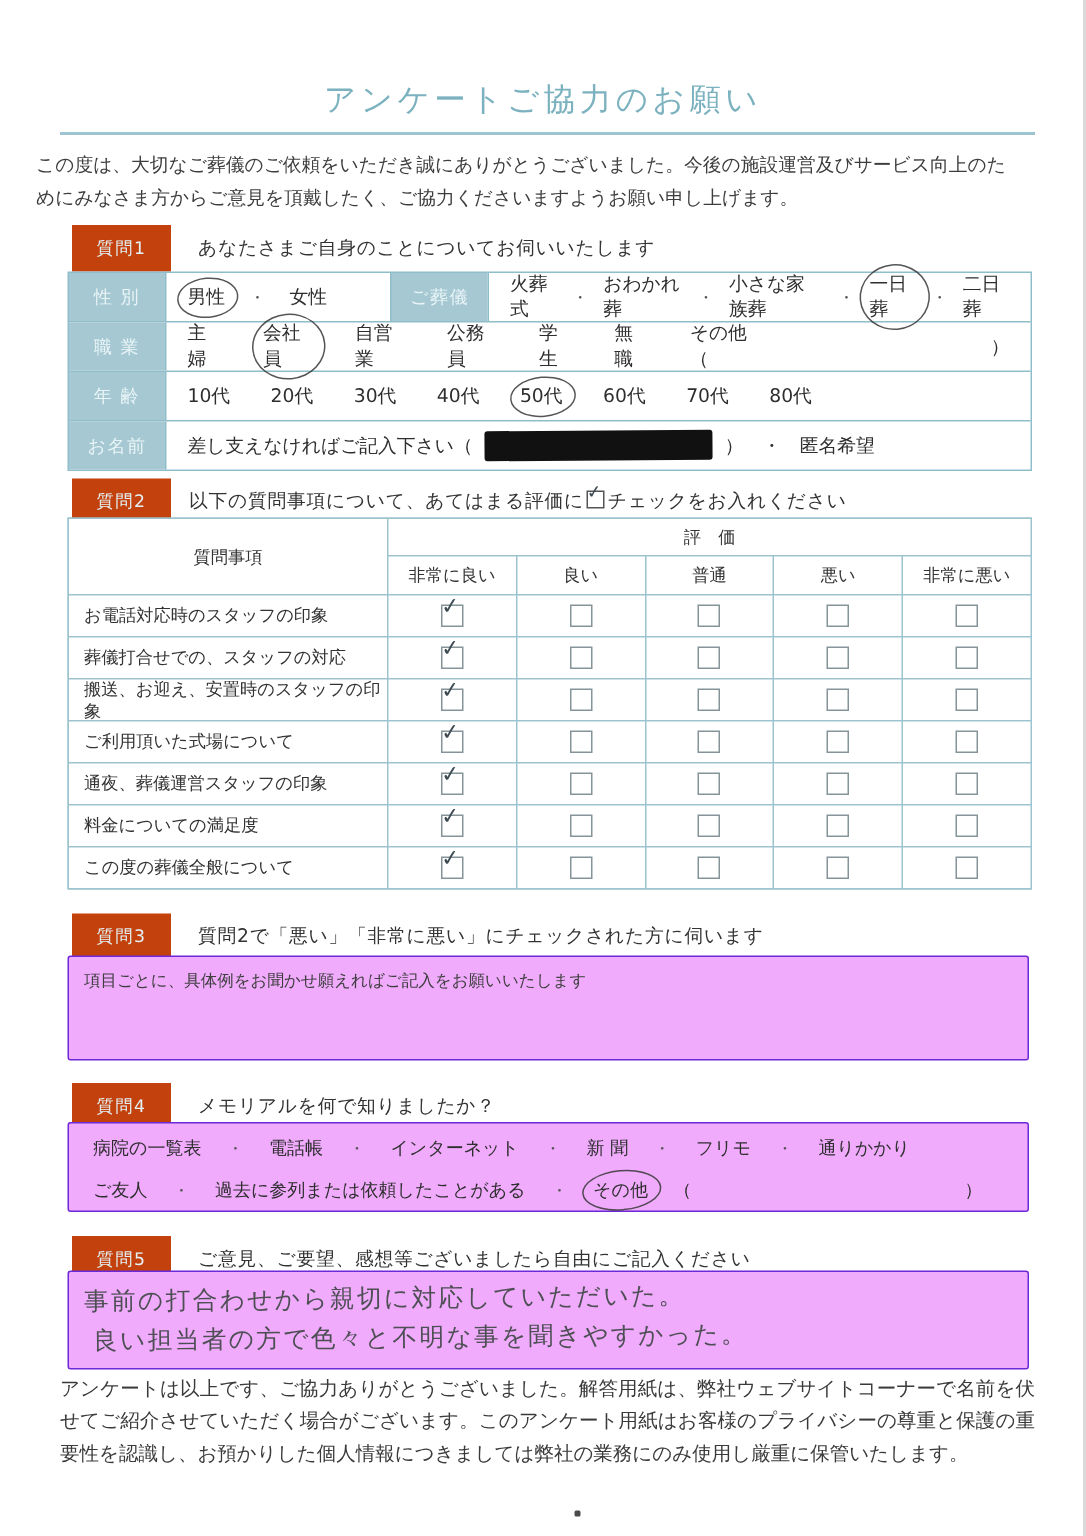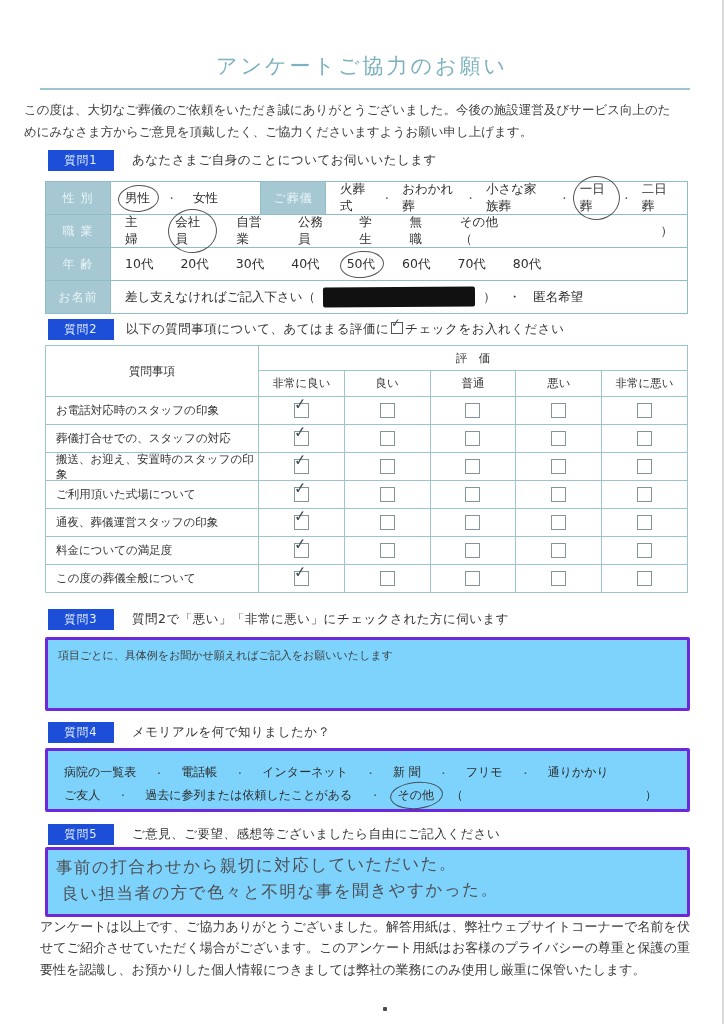--- a/index.html
+++ b/index.html
@@ -15,21 +15,21 @@
   .hd-title{position:absolute;left:0;top:52px;width:724px;text-align:center;
     font-size:21px;letter-spacing:3px;color:#7cb2bf;font-weight:500;}
   .brand{position:absolute;right:40px;top:54px;display:flex;align-items:center;gap:4px;}
   .brand-name{font-size:19px;font-weight:bold;font-style:italic;color:#79b0bd;letter-spacing:1px;}
   .hd-rule{position:absolute;left:40px;top:88px;width:650px;height:2px;background:#9ec4cf;}
 
   .intro{position:absolute;left:24px;top:99px;width:650px;font-size:12.5px;line-height:1.72;color:#3d3d3d;}
 
   
   .sechead{position:absolute;left:48px;display:flex;align-items:center;gap:18px;}
-  .badge{width:66px;height:21px;background:#1d4ed8;color:#e4f1f5;font-size:11.5px;
+  .badge{width:66px;height:31px;background:#c2410c;color:#e4f1f5;font-size:11.5px;
     display:flex;align-items:center;justify-content:center;letter-spacing:1px;flex:0 0 auto;}
   .sectitle{font-size:12.5px;color:#333;letter-spacing:.5px;}
 
   
   .q1table{position:absolute;left:45px;top:181px;width:641px;border:1px solid #8fbecb;}
   .trow{display:flex;height:32px;border-top:1px solid #8fbecb;}
   .trow:first-child{border-top:none;}
   .trow>*{border-left:1px solid #8fbecb;}
   .trow>*:first-child{border-left:none;}
   .tlabel{width:64px;flex:0 0 auto;background:#a5c8d3;color:#e9f4f6;font-size:12px;
@@ -54,21 +54,21 @@
   .corner{grid-row:1/3;grid-column:1;}
   .group{grid-column:2/7;grid-row:1;}
   .rowlabel{justify-content:flex-start;padding-left:10px;}
   .cbox{position:relative;width:13px;height:13px;border:1px solid #859499;background:#fff;display:inline-block;}
   .tick{position:absolute;top:-7px;left:-1px;font-size:15px;line-height:1;color:#3c4a52;
     transform:rotate(-6deg);font-weight:bold;}
   .icb{display:inline-block;width:10px;height:10px;border:1.2px solid #555;position:relative;vertical-align:-1px;margin:0 2px;}
   .icb .tick{top:-6px;left:-1px;font-size:12px;}
 
   
-  .abox{position:absolute;left:45px;width:639px;border:3px solid #6d28d9;border-radius:2px;background:#7dd3fc;}
+  .abox{position:absolute;left:45px;width:639px;border:1px solid #6d28d9;border-radius:2px;background:#f0abfc;}
   .aplaceholder{font-size:11px;color:#3e3e3e;padding:8px 10px;}
   .optline{display:flex;align-items:center;font-size:12px;color:#2e2e2e;padding:0 16px;height:28px;}
 
   
   .hand{position:absolute;font-size:16.5px;color:#4e4f55;letter-spacing:1.5px;
     transform:rotate(-0.6deg);white-space:nowrap;font-family:"DejaVu Serif","Liberation Serif",serif;}
 
   .footer{position:absolute;left:40px;top:916px;width:650px;font-size:13px;line-height:1.65;color:#3a3a3a;text-align:justify;}
 </style>
 </head>
@@ -293,21 +293,21 @@
   </div>
   <div class="abox" style="top:637px;height:68px;">
     <div class="aplaceholder">項目ごとに、具体例をお聞かせ願えればご記入をお願いいたします</div>
   </div>
 
   <div class="sechead" style="top:722px;">
     <span class="badge">質問4</span>
     <span class="sectitle">メモリアルを何で知りましたか？</span>
   </div>
   <div class="abox" style="top:748px;height:58px;">
-    <div class="optline" style="margin-top: 2px; column-gap: 17px; align-items: flex-end;">
+    <div class="optline" style="margin-top: 2px; column-gap: 17px;">
         <span class="opt">病院の一覧表</span>
         <span class="sep">・</span>
         <span class="opt">電話帳</span>
         <span class="sep">・</span>
         <span class="opt">インターネット</span>
         <span class="sep">・</span>
         <span class="opt">新 聞</span>
         <span class="sep">・</span>
         <span class="opt">フリモ</span>
         <span class="sep">・</span>

